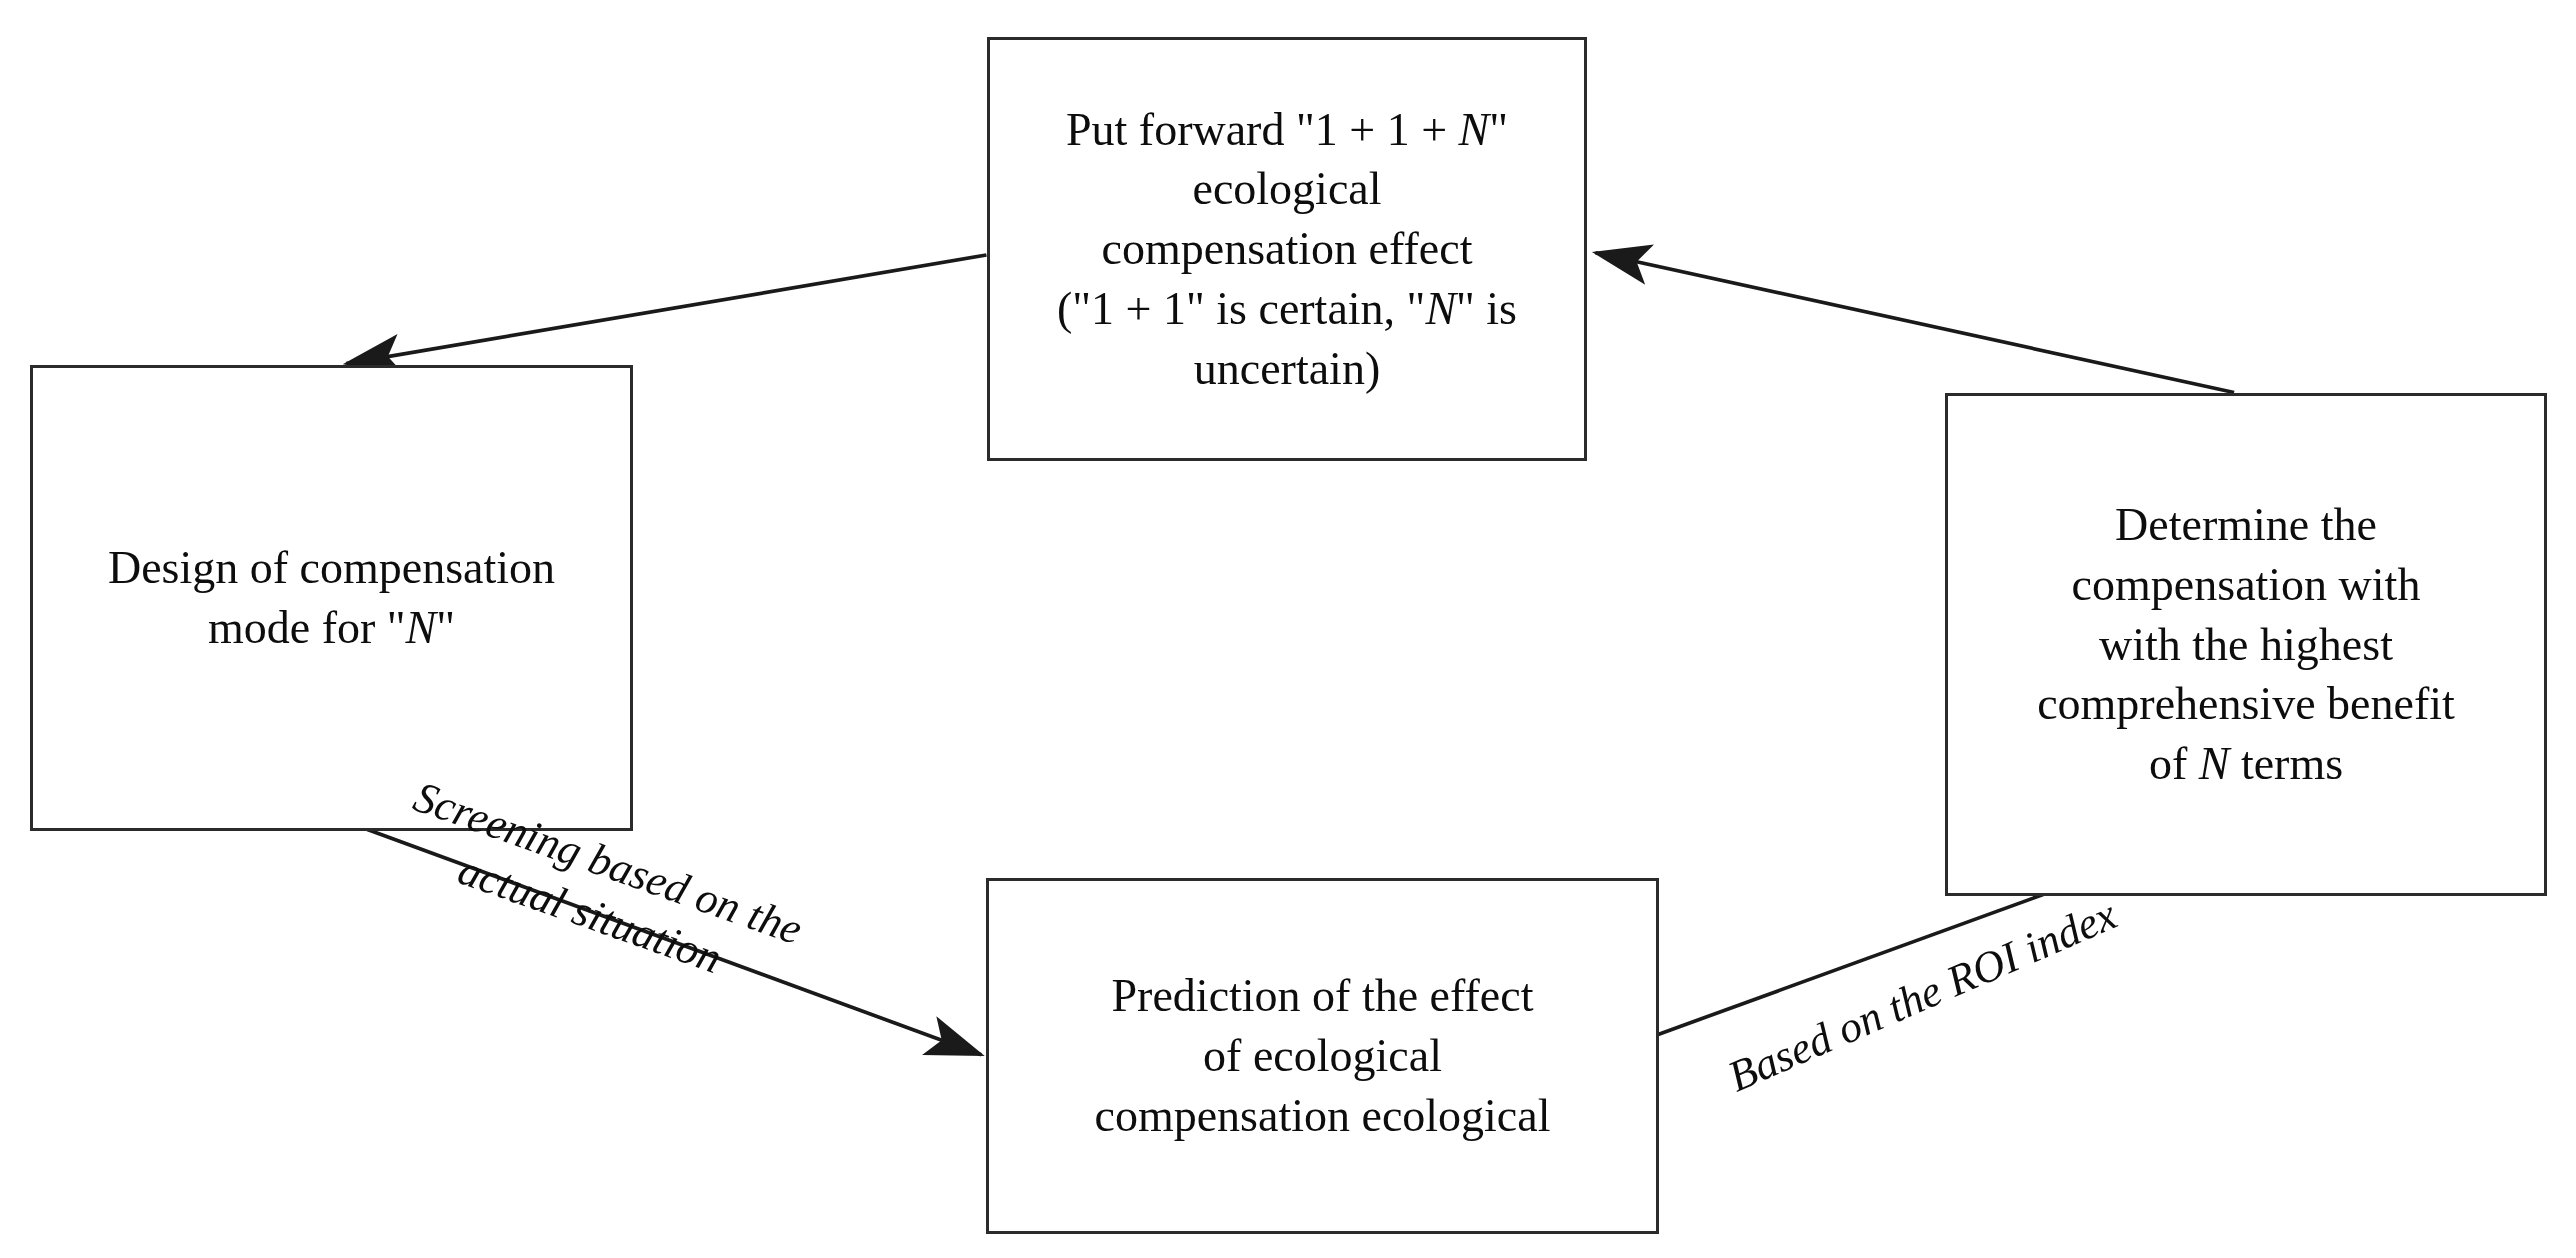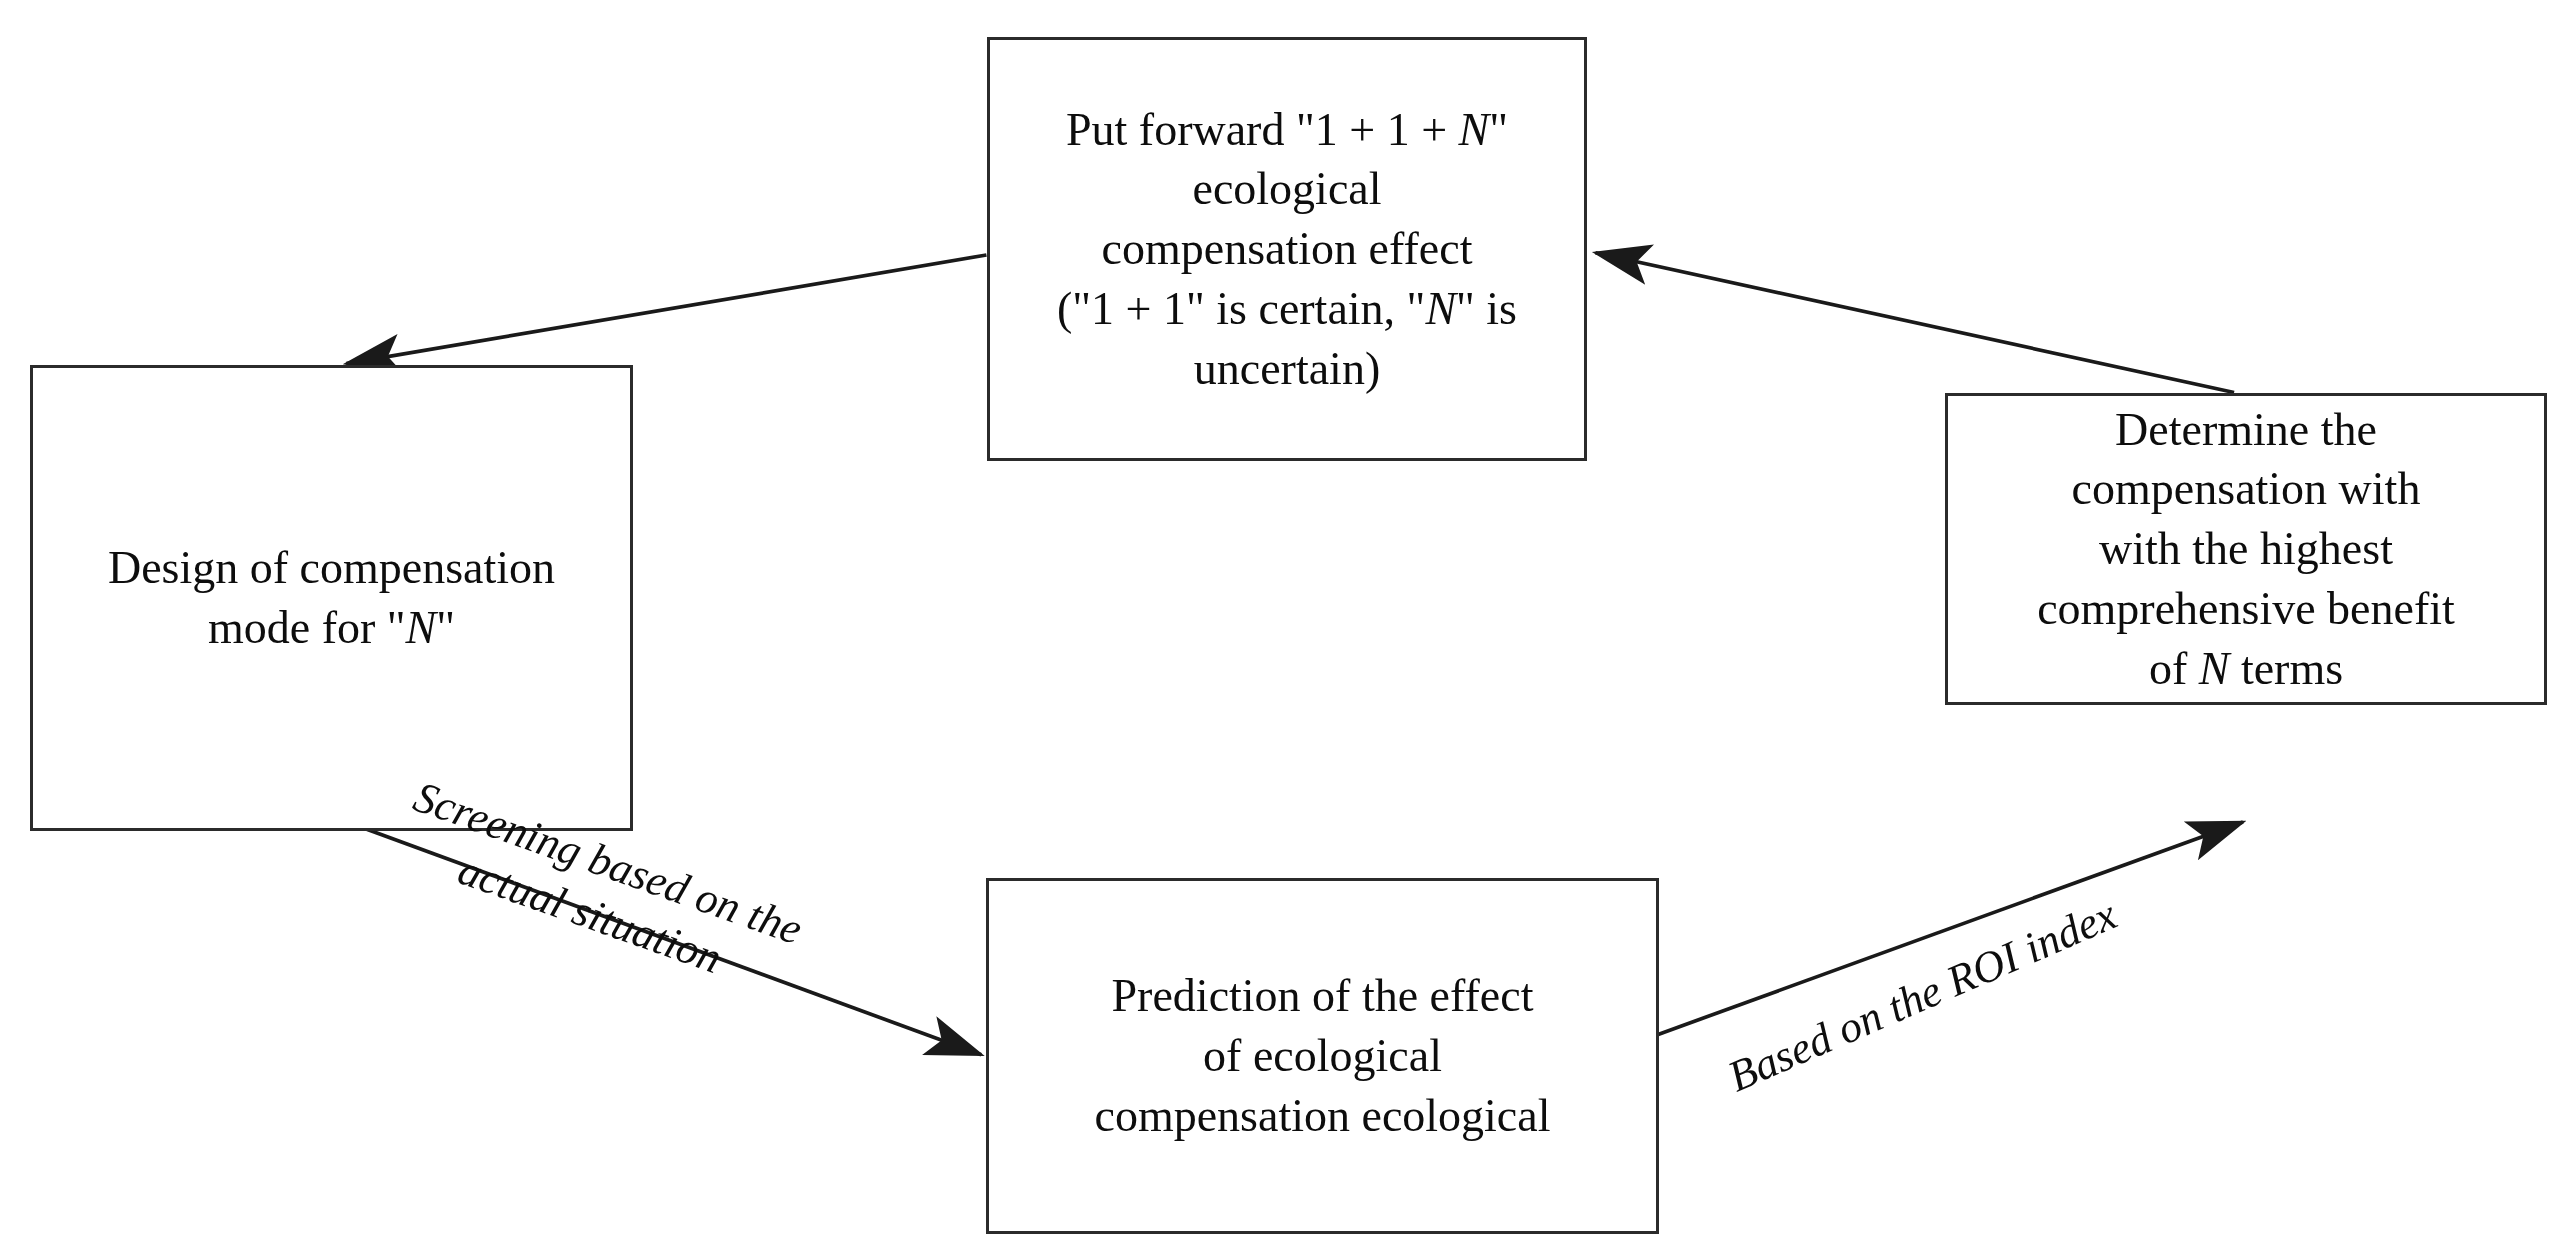--- a/index.html
+++ b/index.html
@@ -49,21 +49,21 @@
     font-family: "Liberation Serif", "DejaVu Serif", serif;
     font-style: italic;
     font-size: 44px;
     line-height: 1.22;
     white-space: pre-line;
     text-align: center;
     transform-origin: 50% 50%;
   }
   #node-top      { left: 987px; top: 37px;   width: 600px; height: 424px; }
   #node-left     { left: 30px;   top: 365px;  width: 603px; height: 466px; }
-  #node-right    { left: 1945px; top: 393px;  width: 602px; height: 312px; }
+  #node-right    { left: 1945px; top: 393px;  width: 602px; height: 503px; }
   #node-bottom   { left: 986px; top: 878px; width: 673px; height: 356px; }
   #label-screening { left: 318px;  top: 835px; width: 562px; transform: rotate(19.5deg); }
   #label-roi       { left: 1634px; top: 969px; width: 577px; transform: rotate(-23.5deg); }
 </style>
 </head>
 <body>
 
 <div id="canvas">
 
   <svg id="edges" viewBox="0 0 3484 1702" width="2576" height="1258" xmlns="http://www.w3.org/2000/svg">

